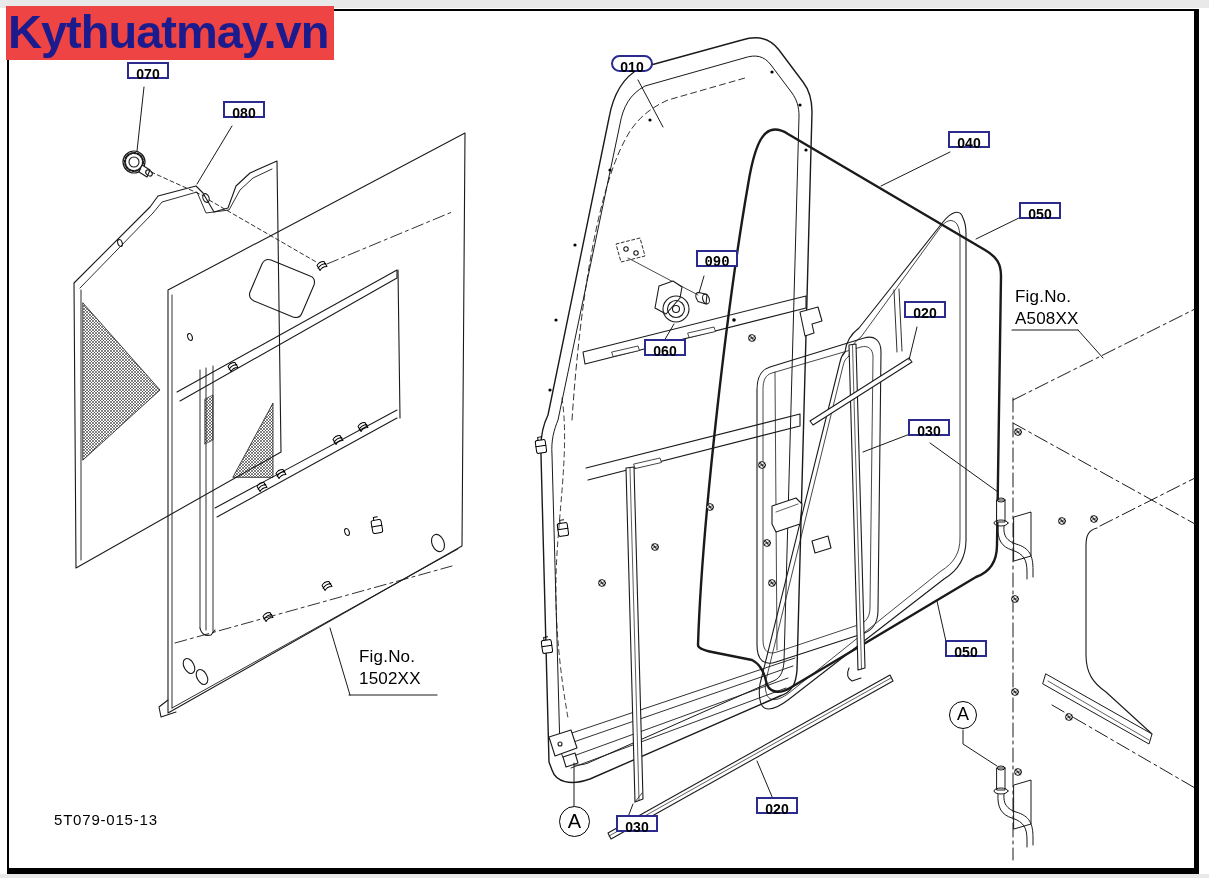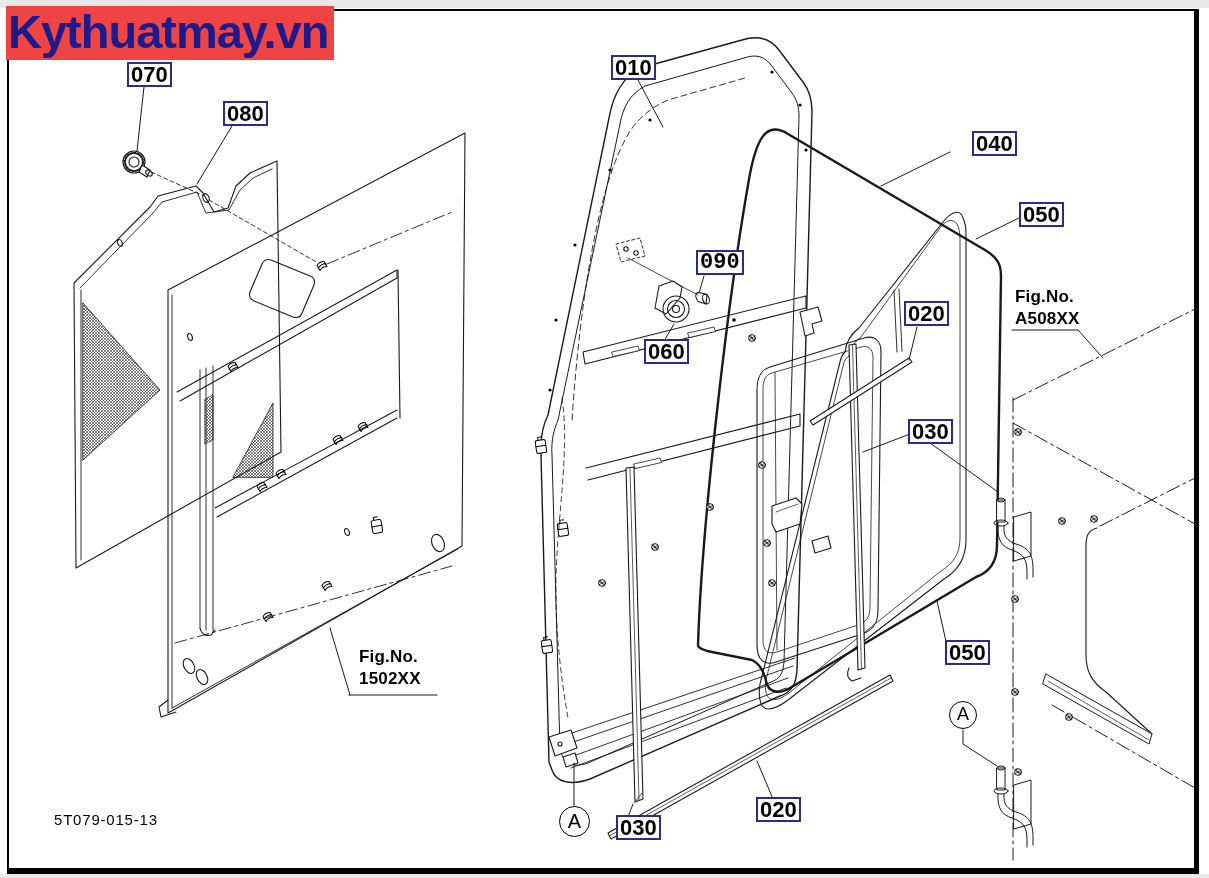--- a/index.html
+++ b/index.html
@@ -6,28 +6,28 @@
   .stage{position:relative;width:1209px;height:878px;background:#ffffff;overflow:hidden;
          font-family:"Liberation Sans", sans-serif;}
   .strip{position:absolute;left:0;width:1209px;background:#e9e9e9;}
   .strip.top{top:0;height:8px;}
   .strip.bottom{top:874px;height:4px;}
   .page{position:absolute;left:7px;top:9px;width:1185px;height:857px;background:#ffffff;
         border-style:solid;border-color:#000;border-width:2px 5px 6px 2px;box-sizing:content-box;}
   svg.art{position:absolute;left:0;top:0;}
   .logo{position:absolute;left:6px;top:6px;font-size:47px;font-weight:bold;letter-spacing:-1px;
         color:#1b1b8e;background:#ef4444;padding:0 6px 2px 2px;line-height:1.1;}
-  .callout{position:absolute;box-sizing:border-box;min-width:42px;height:25px;
+  .callout{position:absolute;box-sizing:border-box;min-width:42px;height:17px;
            border:2px solid #2b2b8f;background:#ffffff;color:#000;
-           font-size:22px;line-height:21px;font-weight:bold;text-align:center;padding:0 2px;}
+           font-size:14px;line-height:21px;font-weight:bold;text-align:center;padding:0 2px;}
   .marker{position:absolute;box-sizing:border-box;border:1.6px solid #000;border-radius:50%;
           background:#ffffff;color:#000;text-align:center;font-weight:normal;}
   .marker.big{width:31px;height:31px;font-size:20px;line-height:28px;}
   .marker.small{width:28px;height:28px;font-size:18px;line-height:25px;}
-  .figref{position:absolute;color:#000;font-size:17px;line-height:22px;font-weight:bold;
+  .figref{position:absolute;color:#000;font-size:17px;line-height:22px;font-weight:normal;
           letter-spacing:0.2px;white-space:nowrap;}
   .drawno{position:absolute;left:54px;top:811px;color:#000;font-size:15px;letter-spacing:0.8px;text-align:center;}
 </style>
 </head>
 <body>
 
 <div class="stage">
 
   <div class="strip top"></div>
   <div class="page"></div>
@@ -235,22 +235,22 @@
       <path d="M350,695 L330,628"></path>
       <path d="M1078,330 L1103,358"></path>
       <path d="M349,695 L437,695 M1012,330 L1078,330" stroke-width="1.2"></path>
     </g>
   </svg>
 
   <div class="logo" style="color: rgb(27, 27, 142);">Kythuatmay.vn</div>
 
   <div class="callout" style="left: 127px; top: 62px; border-color: rgb(43, 43, 143);">070</div>
   <div class="callout" style="left: 223px; top: 101px; border-color: rgb(43, 43, 143);">080</div>
-  <div class="callout" style="left: 611px; top: 55px; border-color: rgb(43, 43, 143);">010</div>
-  <div class="callout" style="left: 948px; top: 131px; border-color: rgb(43, 43, 143); margin-left: 24px;">040</div>
+  <div class="callout" style="left: 611px; top: 55px; border-color: rgb(43, 43, 143); border-radius: 9px;">010</div>
+  <div class="callout" style="left: 948px; top: 131px; border-color: rgb(43, 43, 143);">040</div>
   <div class="callout" style="left: 1019px; top: 202px; border-color: rgb(43, 43, 143);">050</div>
   <div class="callout" style="left: 696px; top: 250px; border-color: rgb(43, 43, 143); font-family: Liberation Mono, monospace;">090</div>
   <div class="callout" style="left: 904px; top: 301px; border-color: rgb(43, 43, 143);">020</div>
   <div class="callout" style="left: 644px; top: 339px; border-color: rgb(43, 43, 143);">060</div>
   <div class="callout" style="left: 908px; top: 419px; border-color: rgb(43, 43, 143);">030</div>
   <div class="callout" style="left: 945px; top: 640px; border-color: rgb(43, 43, 143);">050</div>
   <div class="callout" style="left: 616px; top: 815px; border-color: rgb(43, 43, 143);">030</div>
   <div class="callout" style="left: 756px; top: 797px; border-color: rgb(43, 43, 143);">020</div>
 
   <div class="marker big" style="left:559px;top:806px;">A</div>

